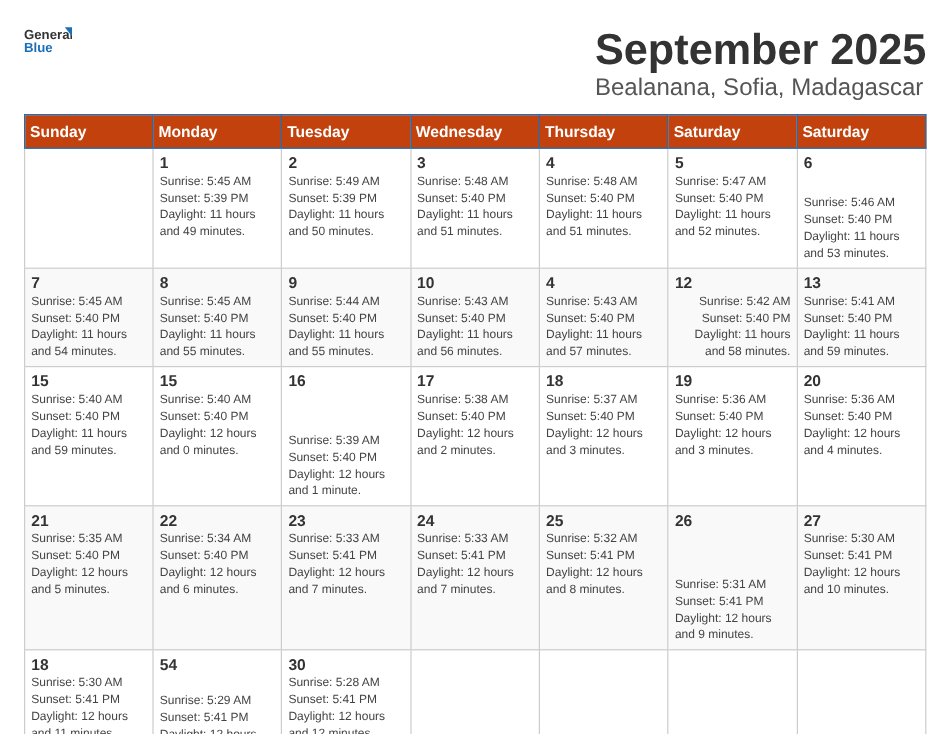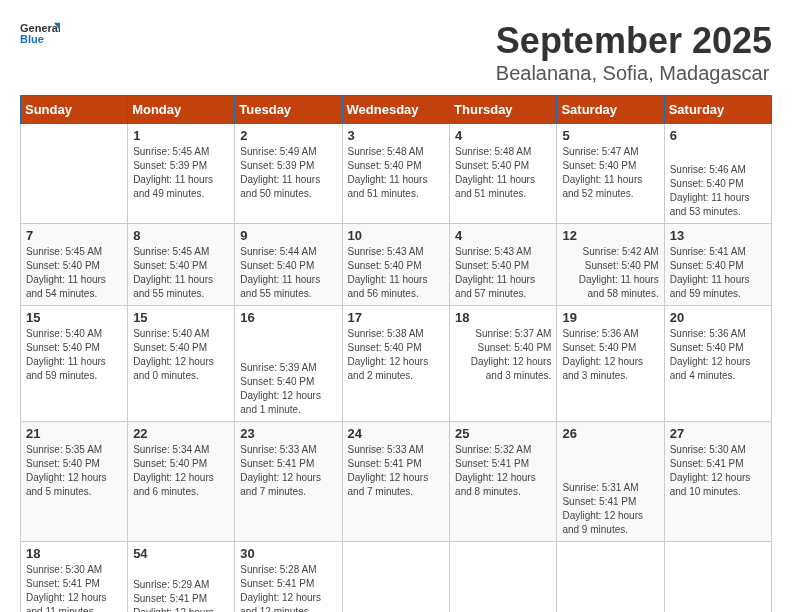--- a/index.html
+++ b/index.html
@@ -231,21 +231,21 @@
         </td>
         <td>
           <span class="day-num">17</span>
           <div class="day-info" style="white-space: pre-line;">Sunrise: 5:38 AM
 Sunset: 5:40 PM
 Daylight: 12 hours
 and 2 minutes.</div>
         </td>
         <td>
           <span class="day-num">18</span>
-          <div class="day-info" style="white-space: pre-line; text-align: right;">Sunrise: 5:37 AM
+          <div class="day-info" style="white-space: pre-line;">Sunrise: 5:37 AM
 Sunset: 5:40 PM
 Daylight: 12 hours
 and 3 minutes.</div>
         </td>
         <td>
           <span class="day-num">19</span>
           <div class="day-info" style="white-space: pre-line;">Sunrise: 5:36 AM
 Sunset: 5:40 PM
 Daylight: 12 hours
 and 3 minutes.</div>

